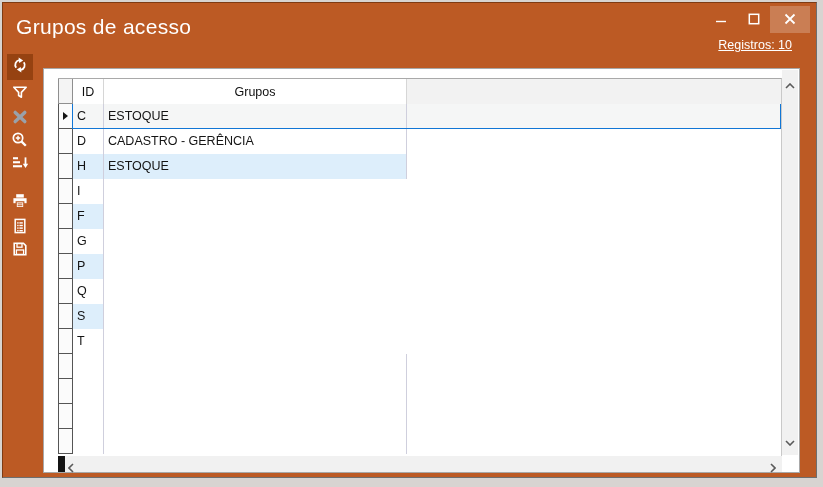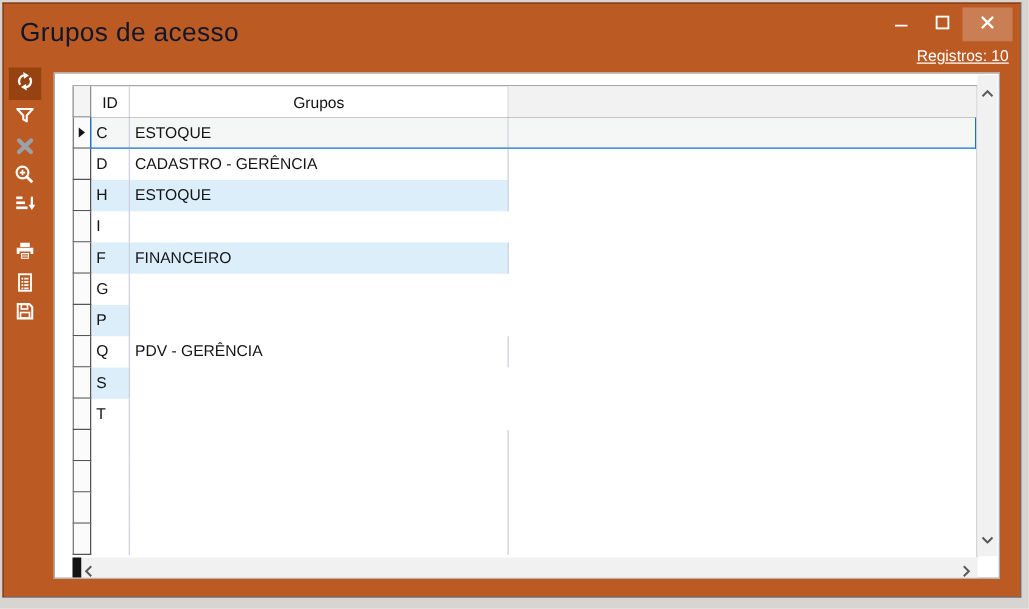--- a/index.html
+++ b/index.html
@@ -3,32 +3,32 @@
 <meta charset="utf-8">
 <style>
   html,body{margin:0;padding:0;width:823px;height:487px;overflow:hidden;
     font-family:"Liberation Sans","DejaVu Sans",sans-serif;}
   .frame{position:absolute;inset:0;background:#D8D4D1;}
   .window{position:absolute;left:2px;top:2px;right:6px;bottom:9px;
     background:var(--accent);border:1px solid #7E3B13;
     border-right-color:#6E6E6E;border-bottom-color:#6E6E6E;}
   
   .title{position:absolute;left:13px;top:12px;font-size:21px;font-weight:300;
-    color:#0f172a;letter-spacing:.3px;white-space:nowrap;}
+    color:#ffffff;letter-spacing:.3px;white-space:nowrap;}
   .wctrls{position:absolute;top:3px;right:6px;display:flex;}
   .wbtn{width:33px;height:27px;display:flex;align-items:center;justify-content:center;cursor:default;}
   .wbtn.close{width:40px;background:rgba(255,255,255,0.22);}
-  .reglink{position:absolute;top:35px;right:9px;font-size:12.5px;color:#FFFFFF;
+  .reglink{position:absolute;top:35px;right:24px;font-size:12.5px;color:#FFFFFF;
     text-decoration:underline;cursor:pointer;}
   
   .tbtn{position:absolute;left:4px;width:26px;height:26px;display:flex;
     align-items:center;justify-content:center;}
   .tbtn.pressed{background:var(--accent_pressed);}
   
-  .panel{position:absolute;left:40px;top:55px;width:757px;height:405px;
+  .panel{position:absolute;left:40px;top:65px;width:757px;height:405px;
     background:#FFFFFF;border:1px solid #A8A8A8;box-sizing:border-box;padding-left:40px;}
   .grid{position:absolute;left:14px;top:9px;width:724px;box-sizing:border-box;
     border-top:1px solid #A9A9A9;border-right:1px solid #C9C9C9;}
   .grid-header{display:flex;height:25px;box-sizing:border-box;font-size:12.5px;color:#101010;}
   .hcell{display:flex;align-items:center;justify-content:center;box-sizing:border-box;}
   .h-ind{width:15px;background:#F4F4F4;border-left:1px solid #8F8F8F;
     border-right:1px solid #8F8F8F;border-bottom:1px solid #8F8F8F;}
   .h-id{width:31px;border-right:1px solid #D6D6D6;}
   .h-grupo{width:303px;border-right:1px solid #D6D6D6;}
   .h-fill{flex:1;background:#F2F2F2;}
@@ -207,37 +207,35 @@
               <div class="c-fill"></div>
             </div>
             <div class="grid-row">
               <div class="c-ind"></div>
               <div class="c-id">I</div>
               <div class="c-fill"></div>
             </div>
             <div class="grid-row striped">
               <div class="c-ind"></div>
               <div class="c-id">F</div>
-              <div class="c-grupo">FINANCEIRO</div>
               <div class="c-fill"></div>
             </div>
             <div class="grid-row">
               <div class="c-ind"></div>
               <div class="c-id">G</div>
               <div class="c-fill"></div>
             </div>
             <div class="grid-row striped">
               <div class="c-ind"></div>
               <div class="c-id">P</div>
               <div class="c-fill"></div>
             </div>
             <div class="grid-row">
               <div class="c-ind"></div>
               <div class="c-id">Q</div>
-              <div class="c-grupo">PDV - GERÊNCIA</div>
               <div class="c-fill"></div>
             </div>
             <div class="grid-row striped">
               <div class="c-ind"></div>
               <div class="c-id">S</div>
               <div class="c-fill"></div>
             </div>
             <div class="grid-row">
               <div class="c-ind"></div>
               <div class="c-id">T</div>

